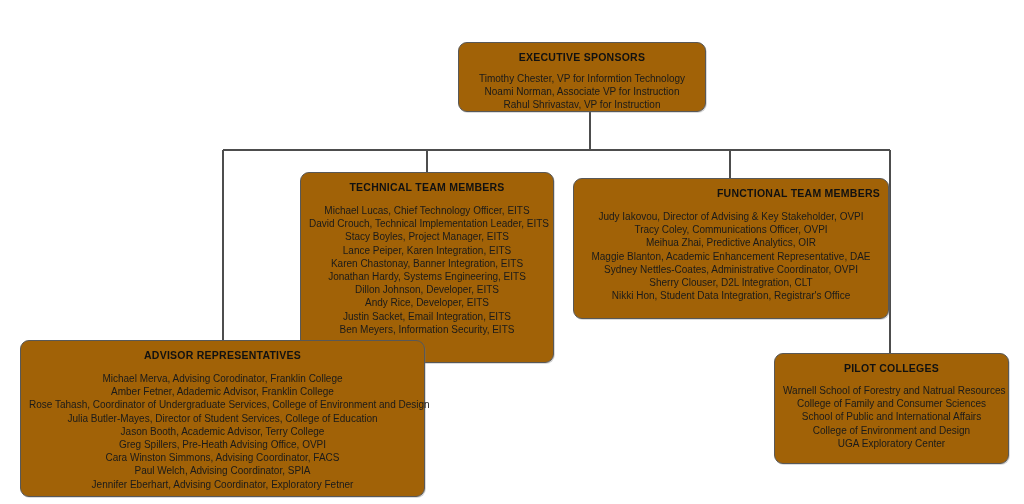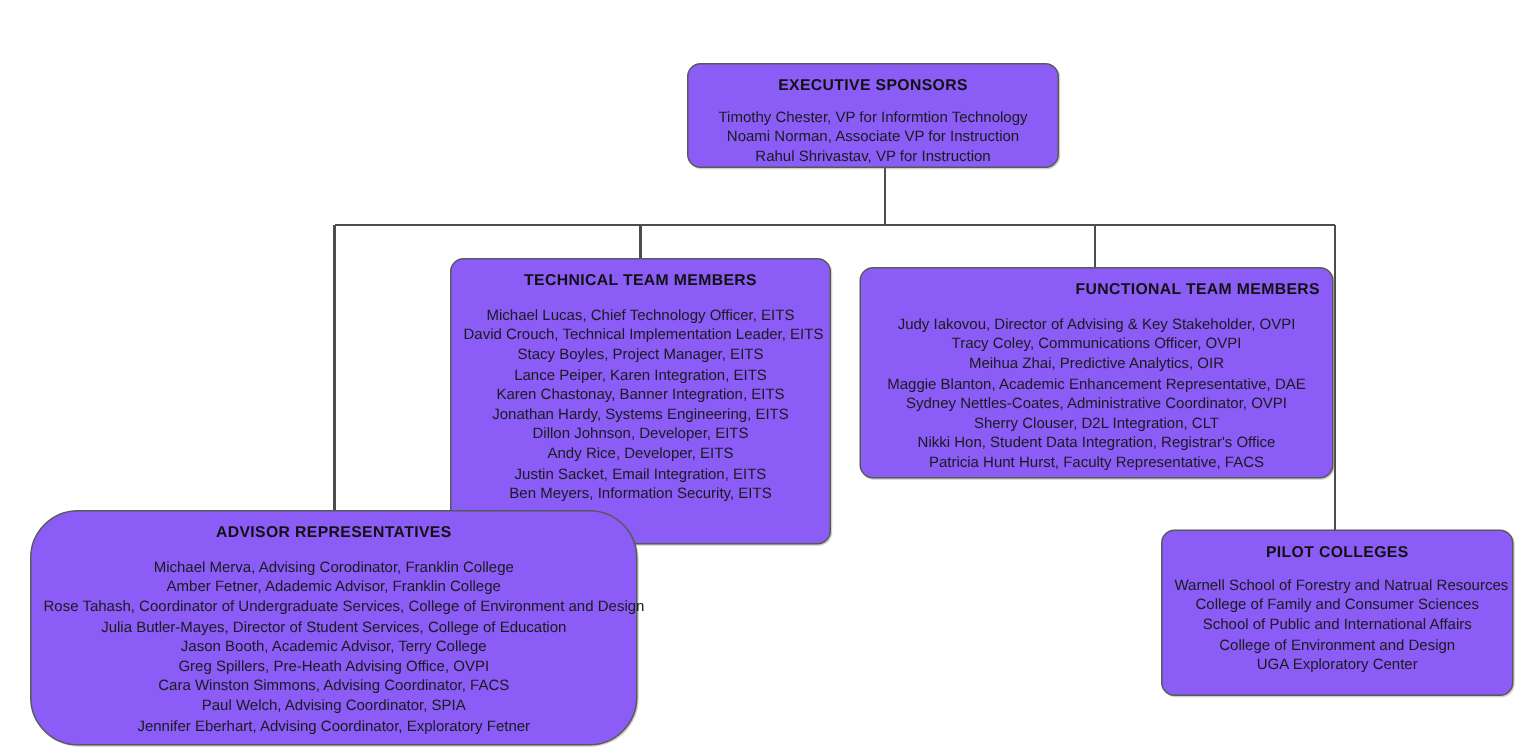--- a/index.html
+++ b/index.html
@@ -22,21 +22,21 @@
     position: absolute;
     left: 0;
     top: 0;
     width: 1024px;
     height: 504px;
     pointer-events: none;
   }
   .node {
     position: absolute;
     box-sizing: border-box;
-    background: #8b5cf6;
+    background: #a16207;
     border: 1.4px solid #585858;
     border-radius: 9px;
     text-align: center;
     padding: 7px 8px 8px 8px;
     box-shadow: 0.8px 0.8px 0 rgba(120,120,120,0.35);
   }
   .node-title {
     font-size: 10.5px;
     font-weight: bold;
     letter-spacing: 0.25px;
@@ -53,21 +53,21 @@
   .node-lines div {
     white-space: nowrap;
   }
 
   
   #node-exec      { left: 458px; top: 42px;  width: 248px; height: 70px; }
   #node-exec .node-title { margin-bottom: 8px; }
 
   #node-technical { left: 300px; top: 172px; width: 254px; height: 191px; }
   #node-functional{ left: 573px; top: 178px; width: 316px; height: 141px; }
-  #node-advisor   { left: 20px;  top: 340px; width: 405px; height: 157px; border-radius: 32px; }
+  #node-advisor   { left: 20px;  top: 340px; width: 405px; height: 157px; }
   #node-pilot     { left: 774px; top: 353px; width: 235px; height: 111px; }
 
   #node-advisor .node-title  { margin-bottom: 10px; }
   #node-pilot .node-title    { margin-bottom: 9px; }
   #node-technical .node-title{ margin-bottom: 10px; }
   #node-functional .node-title{ margin-bottom: 10px; text-align: right; }
 </style>
 </head>
 <body>
 
@@ -118,21 +118,20 @@
   <div class="node" id="node-functional">
     <div class="node-title">FUNCTIONAL TEAM MEMBERS</div>
     <div class="node-lines">
       <div>Judy Iakovou, Director of Advising &amp; Key Stakeholder, OVPI</div>
       <div>Tracy Coley, Communications Officer, OVPI</div>
       <div>Meihua Zhai, Predictive Analytics, OIR</div>
       <div>Maggie Blanton, Academic Enhancement Representative, DAE</div>
       <div>Sydney Nettles-Coates, Administrative Coordinator, OVPI</div>
       <div>Sherry Clouser, D2L Integration, CLT</div>
       <div>Nikki Hon, Student Data Integration, Registrar's Office</div>
-      <div>Patricia Hunt Hurst, Faculty Representative, FACS</div>
     </div>
   </div>
 
   <div class="node" id="node-advisor">
     <div class="node-title">ADVISOR REPRESENTATIVES</div>
     <div class="node-lines">
       <div>Michael Merva, Advising Corodinator, Franklin College</div>
       <div>Amber Fetner, Adademic Advisor, Franklin College</div>
       <div>Rose Tahash, Coordinator of Undergraduate Services, College of Environment and Design</div>
       <div>Julia Butler-Mayes, Director of Student Services, College of Education</div>

